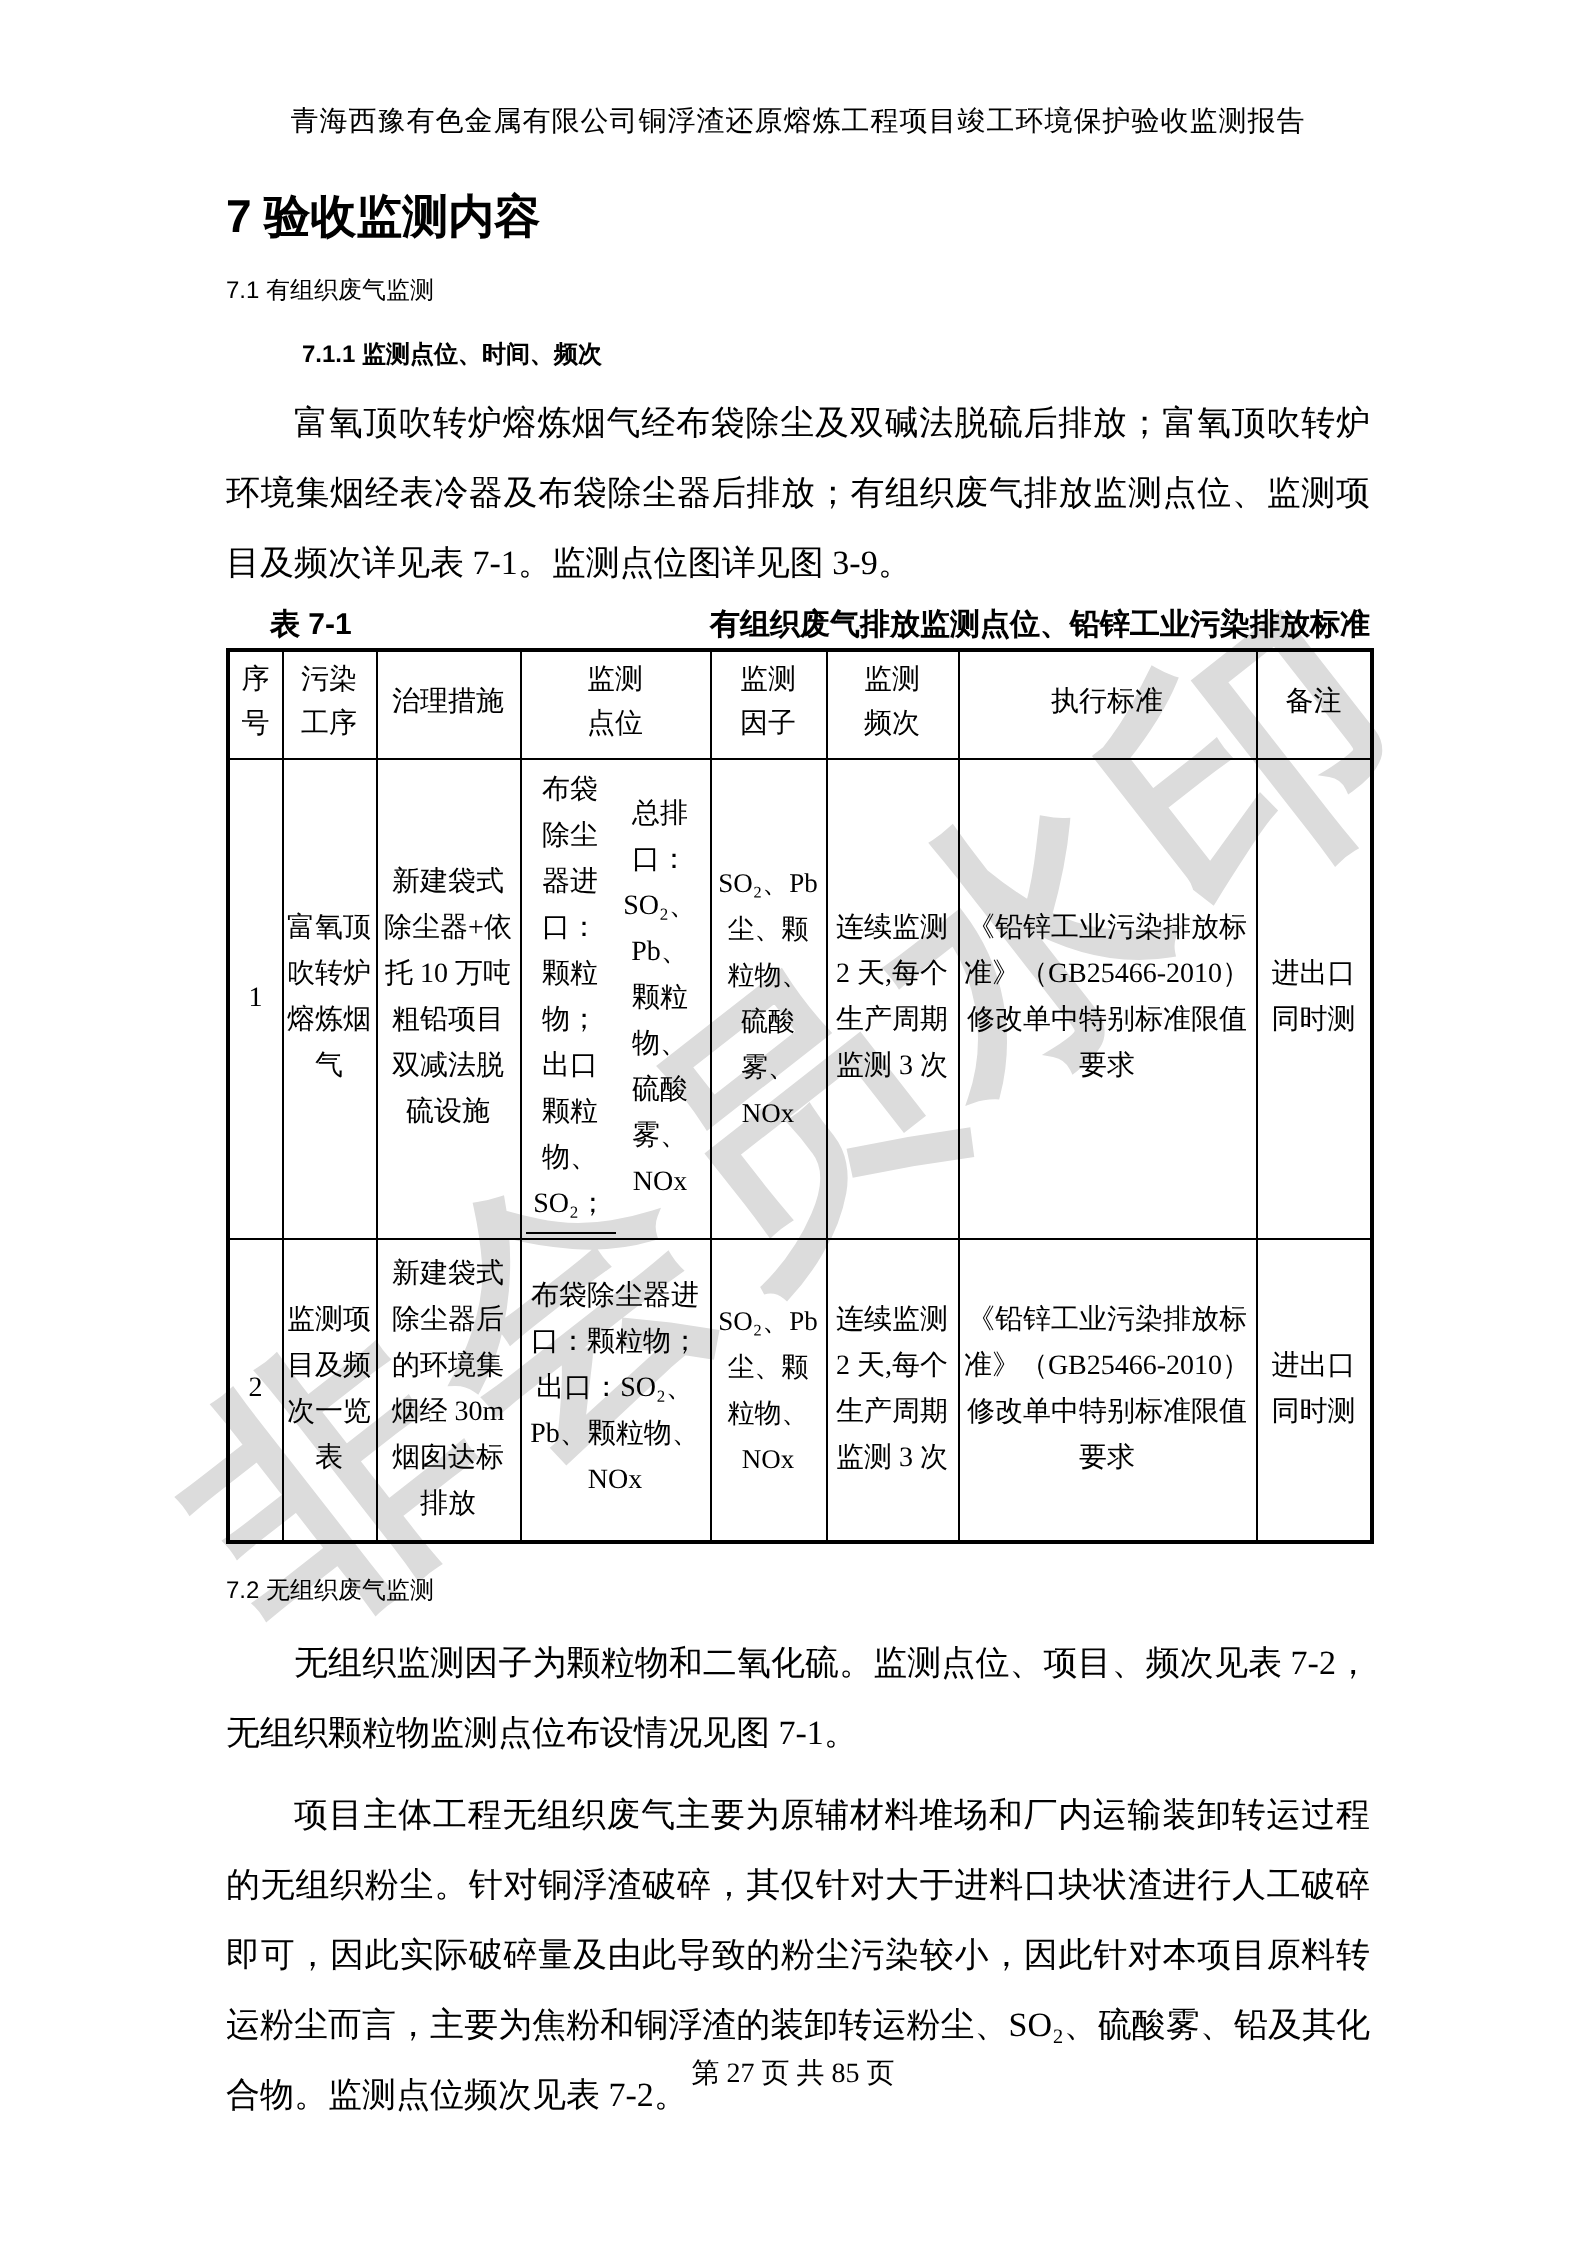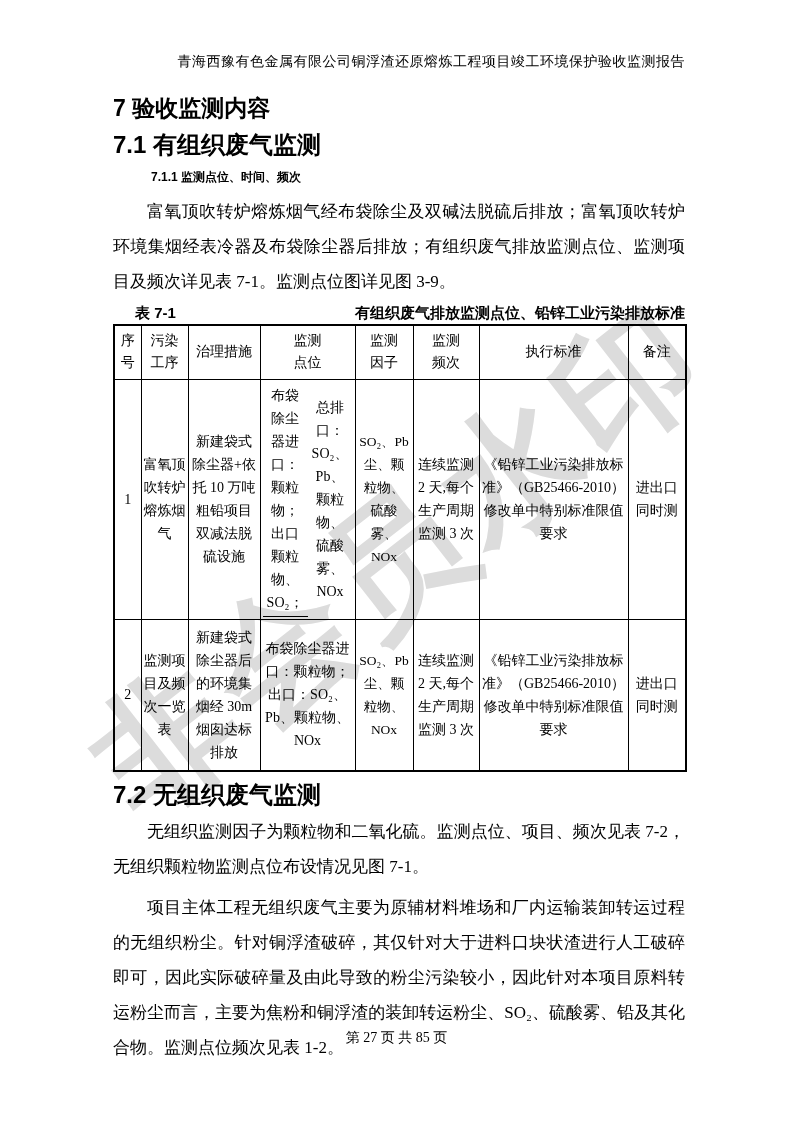--- a/index.html
+++ b/index.html
@@ -25,31 +25,31 @@
     user-select:none;
   }
   .content {
     position:relative; z-index:1;
     margin:0 108px 0 113px;
     padding-top:54px;
   }
   .doc-header {
     font-size:14px; line-height:16px;
     letter-spacing:0.5px;
-    text-align:right;
+    text-align:center;
   }
   .h1 {
     margin:24px 0 0;
     font-family:"Liberation Sans", sans-serif;
     font-size:23px; line-height:28px; font-weight:700;
   }
   .h2 {
     margin:10px 0 0;
     font-family:"Liberation Sans", sans-serif;
-    font-size:24px; line-height:26px; font-weight:700;
+    font-size:12px; line-height:26px; font-weight:400;
   }
   .h3 {
     margin:9px 0 0 38px;
     font-family:"Liberation Sans", sans-serif;
     font-size:12px; line-height:21px; font-weight:700;
   }
   .body-para {
     margin:6px 0 0;
     font-size:17px; line-height:35px;
     text-indent:2em;
@@ -180,19 +180,19 @@
           <td>连续监测 2 天,每个生产周期监测 3 次</td>
           <td class="standard">《铅锌工业污染排放标准》（GB25466-2010）修改单中特别标准限值要求</td>
           <td>进出口同时测</td>
         </tr>
       </tbody>
     </table>
 
     <div class="h2">7.2 无组织废气监测</div>
 
     <p class="body-para">无组织监测因子为颗粒物和二氧化硫。监测点位、项目、频次见表 7-2，无组织颗粒物监测点位布设情况见图 7-1。</p>
-    <p class="body-para">项目主体工程无组织废气主要为原辅材料堆场和厂内运输装卸转运过程的无组织粉尘。针对铜浮渣破碎，其仅针对大于进料口块状渣进行人工破碎即可，因此实际破碎量及由此导致的粉尘污染较小，因此针对本项目原料转运粉尘而言，主要为焦粉和铜浮渣的装卸转运粉尘、SO₂、硫酸雾、铅及其化合物。监测点位频次见表 1-2。</p>
+    <p class="body-para">项目主体工程无组织废气主要为原辅材料堆场和厂内运输装卸转运过程的无组织粉尘。针对铜浮渣破碎，其仅针对大于进料口块状渣进行人工破碎即可，因此实际破碎量及由此导致的粉尘污染较小，因此针对本项目原料转运粉尘而言，主要为焦粉和铜浮渣的装卸转运粉尘、SO₂、硫酸雾、铅及其化合物。监测点位频次见表 7-2。</p>
 
   </div>
 
   <div class="doc-footer">第 27 页 共 85 页</div>
 
 </div>
 
 </body></html>

